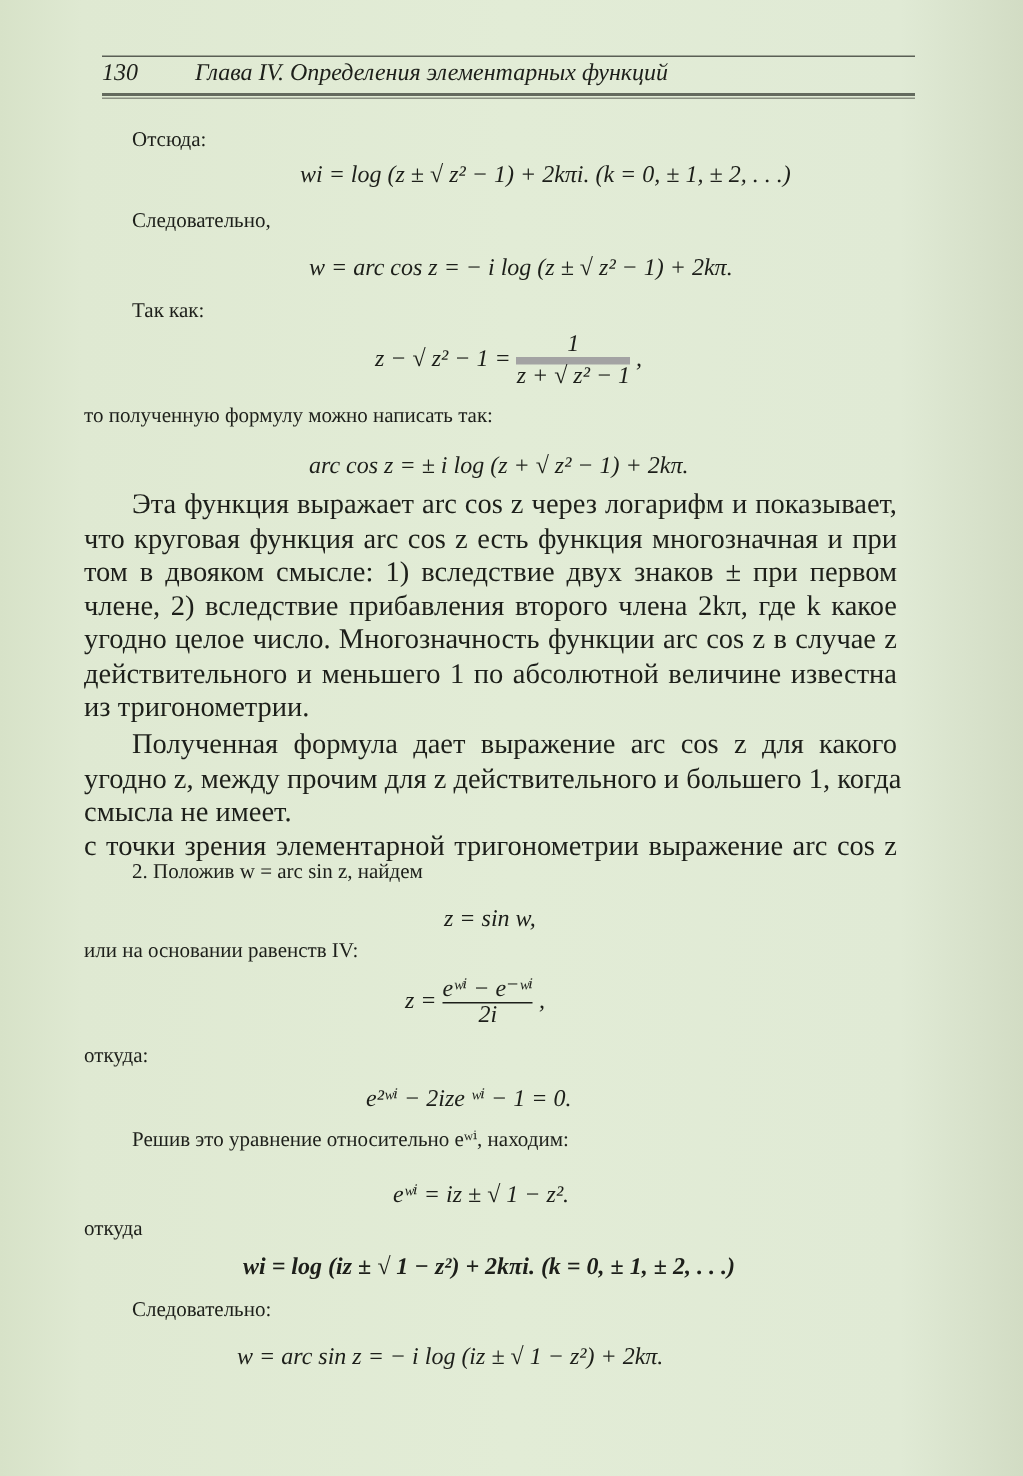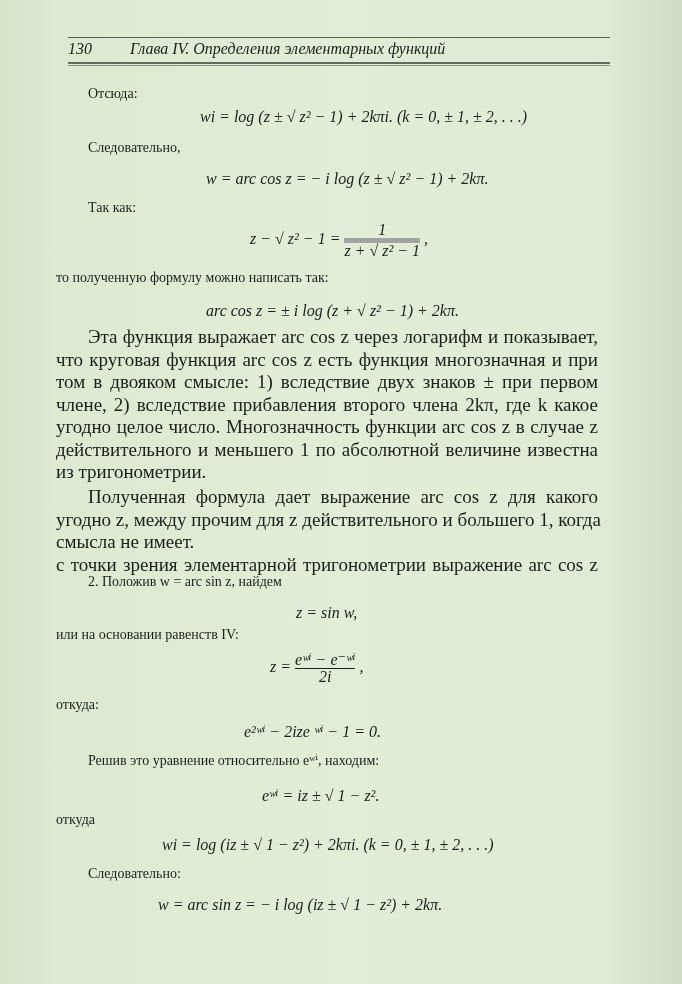--- a/index.html
+++ b/index.html
@@ -88,18 +88,18 @@
     <span>,</span>
   </div>
 
   <div class="abs txt" style="left:56px; top:697px;text-align:right;">откуда:</div>
   <div class="eq it" style="left:244px; top:722px;">e²ʷⁱ − 2ize ʷⁱ − 1 = 0.</div>
 
   <div class="abs txt" style="left:88px; top:752px;">Решив это уравнение относительно eʷⁱ, находим:</div>
   <div class="eq it" style="left:262px; top:786px;">eʷⁱ = iz ± √ 1 − z².</div>
 
   <div class="abs txt" style="left:56px; top:812px;">откуда</div>
-  <div class="eq it" style="left:162px; top:836px;">wi = log (iz ± √ 1 − z²) + 2kπi.   (k = 0, ± 1, ± 2, . . .)</div>
+  <div class="eq it" style="left:162px; top:836px;font-weight:bold;">wi = log (iz ± √ 1 − z²) + 2kπi.   (k = 0, ± 1, ± 2, . . .)</div>
 
   <div class="abs txt" style="left:88px; top:866px;">Следовательно:</div>
   <div class="eq it" style="left:158px; top:896px;">w = arc sin z = − i log (iz ± √ 1 − z²) + 2kπ.</div>
 
 </div>
 
 </body></html>

